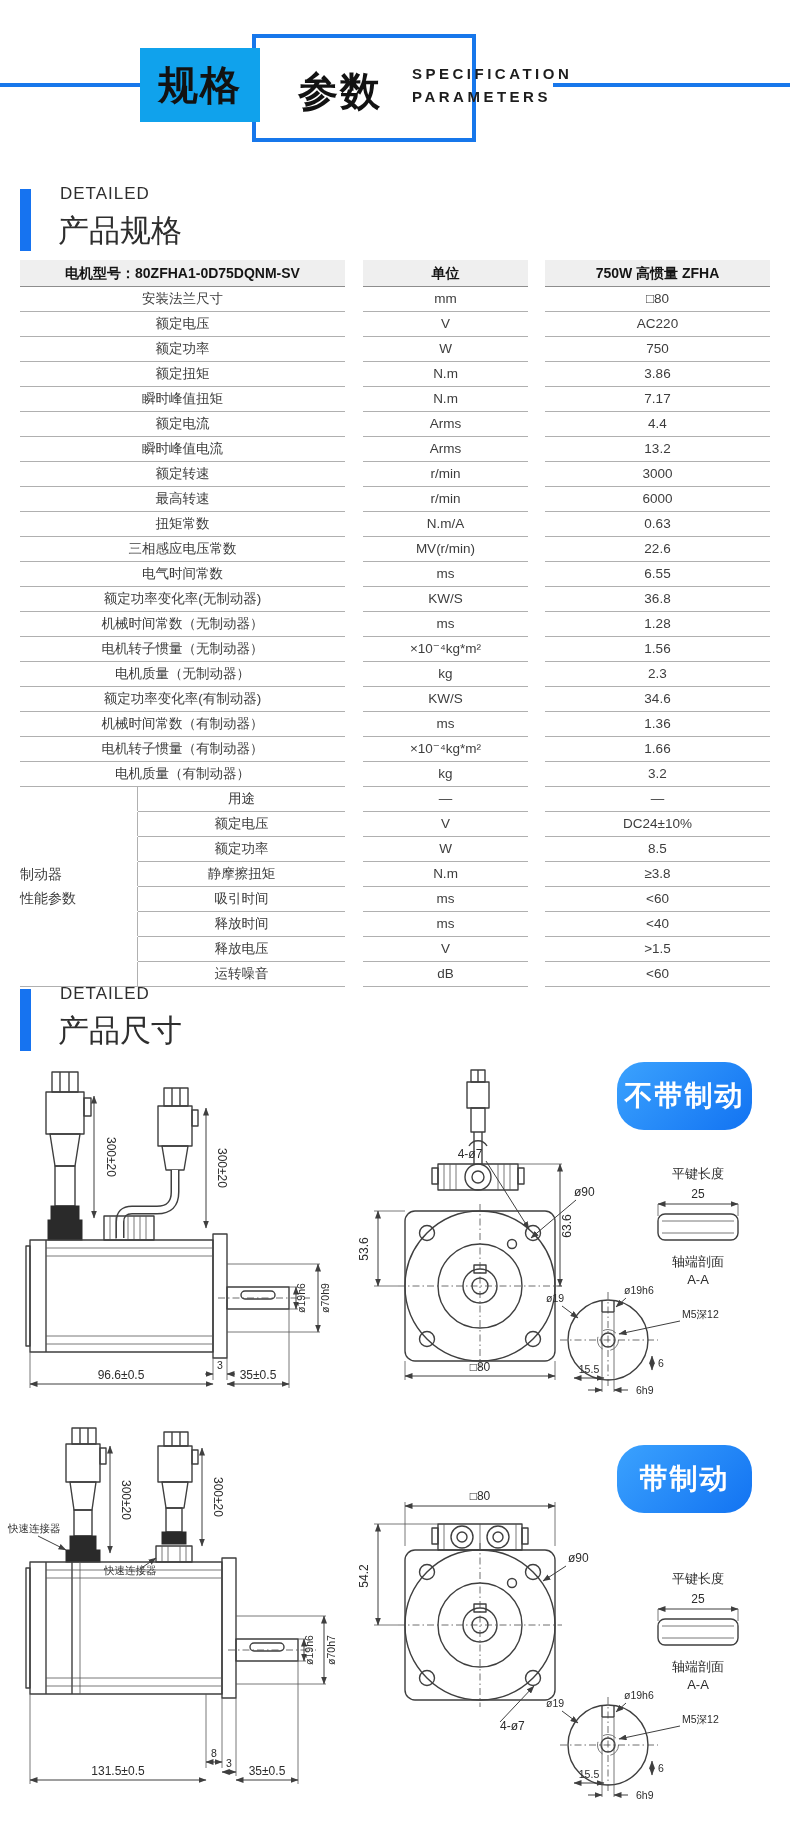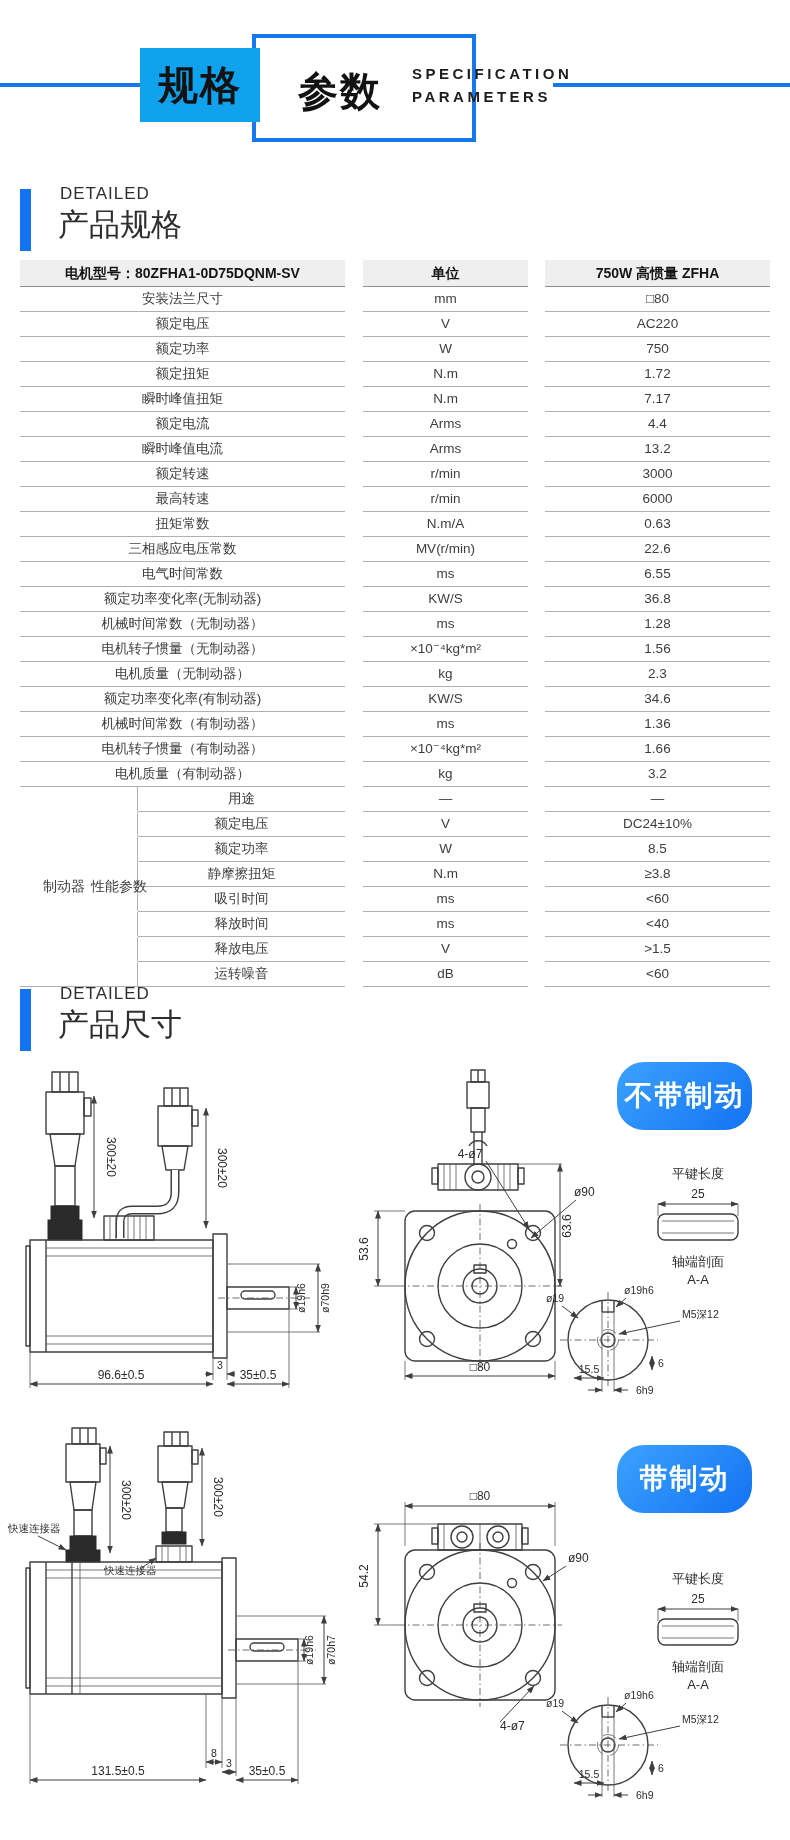--- a/index.html
+++ b/index.html
@@ -15,33 +15,33 @@
   .hline.right { left:553px; width:237px; }
   .outline-box { position:absolute; left:252px; top:34px; width:216px; height:100px; border:4px solid #1777eb; background:transparent; }
   .cyan-box { position:absolute; left:140px; top:48px; width:120px; height:74px; background:#10a2ec; display:flex; align-items:center; justify-content:center; z-index:2; }
   .title-zh { font-size:40px; font-weight:bold; color:#121212; letter-spacing:2px; }
   .banner .t2 { position:absolute; left:298px; top:64px; z-index:3; }
   .banner .sub { position:absolute; left:412px; top:62px; z-index:3; font-size:15px; font-weight:bold; color:#1d1d1d; letter-spacing:3.5px; line-height:1.55; }
   
   .sec { position:absolute; left:20px;padding-left:12px; }
   .sec .bar { position:absolute; left:0; top:5px; width:11px; height:62px; background:#1673f0; }
   .sec .eyebrow { margin-left:28px; font-size:17px; color:#2e2e2e; letter-spacing:1px; }
-  .sec .title { margin-left:26px; font-size:31px; color:#2e2e2e; margin-top:0; }
+  .sec .title { margin-left:26px; font-size:31px; color:#2e2e2e; margin-top:6px; }
   .sec1 { top:184px; } .sec2 { top:984px; }
   
   .spec-table { position:absolute; left:20px; top:260px; width:750px; font-size:13.5px; color:#3d3d3d; }
   .t-row { display:grid; grid-template-columns:325px 18px 165px 17px 225px; }
   .brake-row { grid-template-columns:118px 207px 18px 165px 17px 225px; }
   .cell { display:flex; align-items:center; justify-content:center; height:24px; border-bottom:1px solid #b0b0b0; text-align:center; line-height:1; }
   .gap { border:none; }
   .t-header .cell { height:26px; background:#efefef; font-weight:bold; color:#141414; font-size:14px; border-bottom:1px solid #8d8d8d; }
   .spacer-cell { border-bottom:none; border-right:1px solid #b0b0b0; height:24px; }
   .brake-row.last .spacer-cell { border-bottom:1px solid #b0b0b0; }
   .brake-sec { position:relative; }
-  .brake-label { position:absolute; left:16px; top:0; width:118px; height:100%; display:flex; flex-direction:row; align-items:center; justify-content:center; gap:6px; font-size:14px; color:#3d3d3d; }
+  .brake-label { position:absolute; left:0; top:0; width:118px; height:100%; display:flex; flex-direction:column; align-items:flex-start; justify-content:center; gap:6px; font-size:14px; color:#3d3d3d; }
   
   .pill { position:absolute; width:135px; height:68px; border-radius:27px;
     background:linear-gradient(135deg,#3ba2fe 0%,#1273f2 100%);
     color:#fff; font-size:28px; font-weight:bold; letter-spacing:2px;
     display:flex; align-items:center; justify-content:center; }
   .pillA { left:617px; top:1062px; }
   .pillB { left:617px; top:1445px; }
   svg { position:absolute; overflow:visible; }
   .ol  { fill:none; stroke:#3f3f3f; stroke-width:1.4; stroke-linejoin:round; }
   .fl  { fill:#2a2a2a; stroke:#2a2a2a; stroke-width:1; }
@@ -103,21 +103,21 @@
       <div class="gap"></div>
       <div class="cell">W</div>
       <div class="gap"></div>
       <div class="cell">750</div>
     </div>
   <div class="t-row">
       <div class="cell">额定扭矩</div>
       <div class="gap"></div>
       <div class="cell">N.m</div>
       <div class="gap"></div>
-      <div class="cell">1.72</div>
+      <div class="cell">3.86</div>
     </div>
   <div class="t-row">
       <div class="cell">瞬时峰值扭矩</div>
       <div class="gap"></div>
       <div class="cell">N.m</div>
       <div class="gap"></div>
       <div class="cell">7.17</div>
     </div>
   <div class="t-row">
       <div class="cell">额定电流</div>

